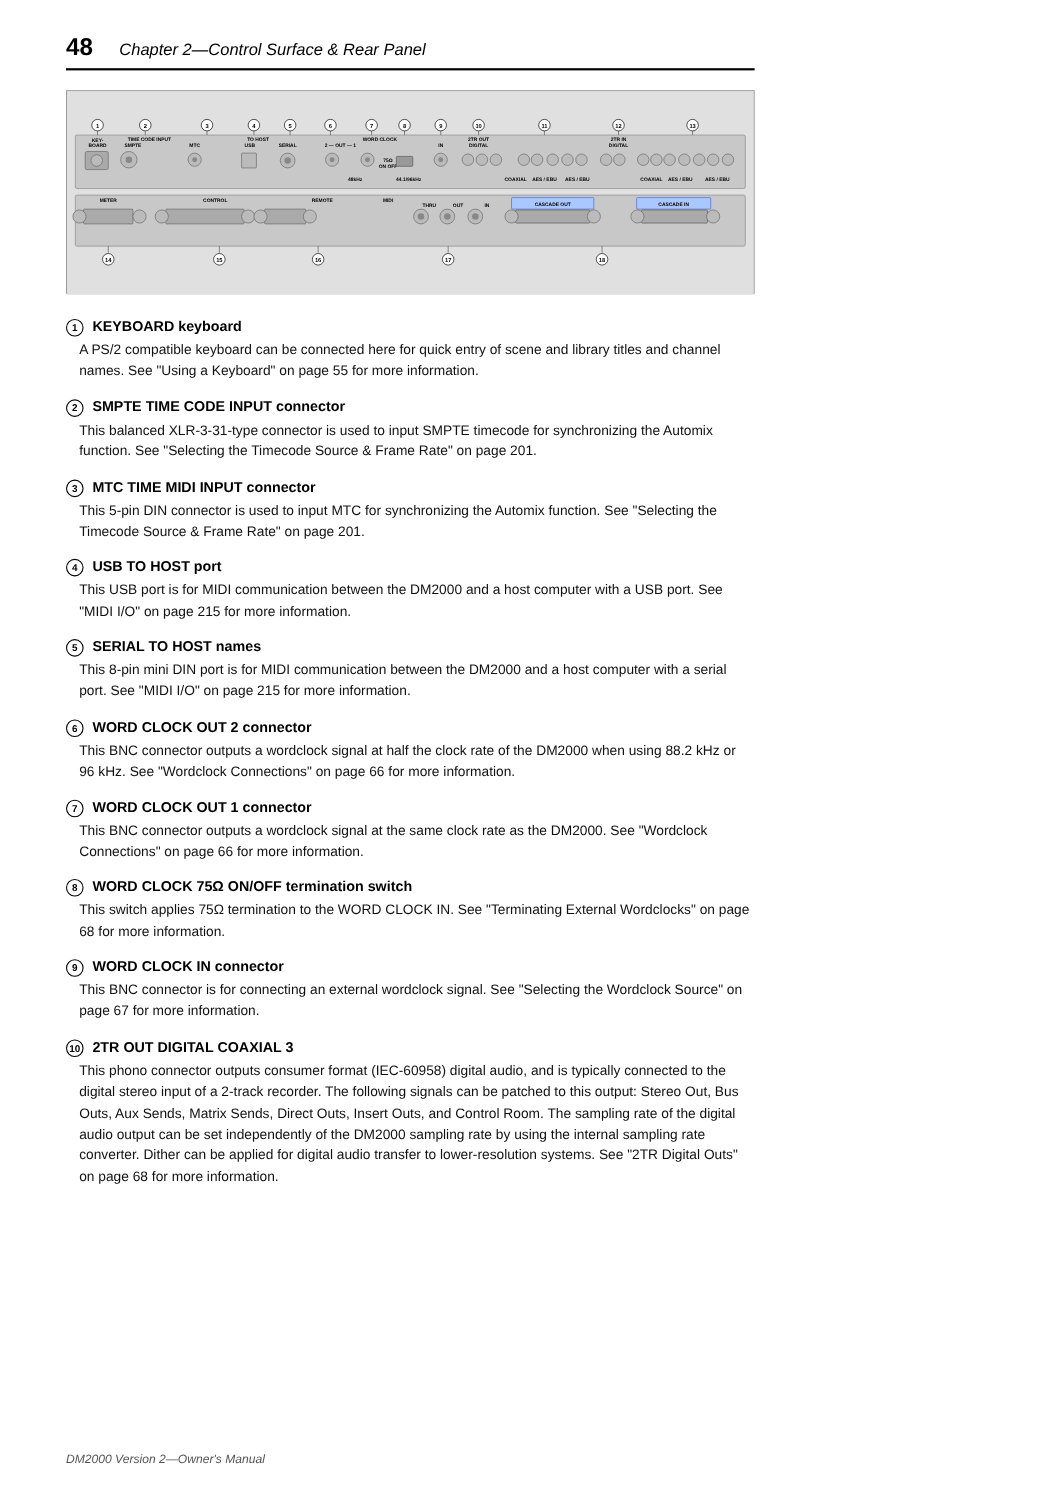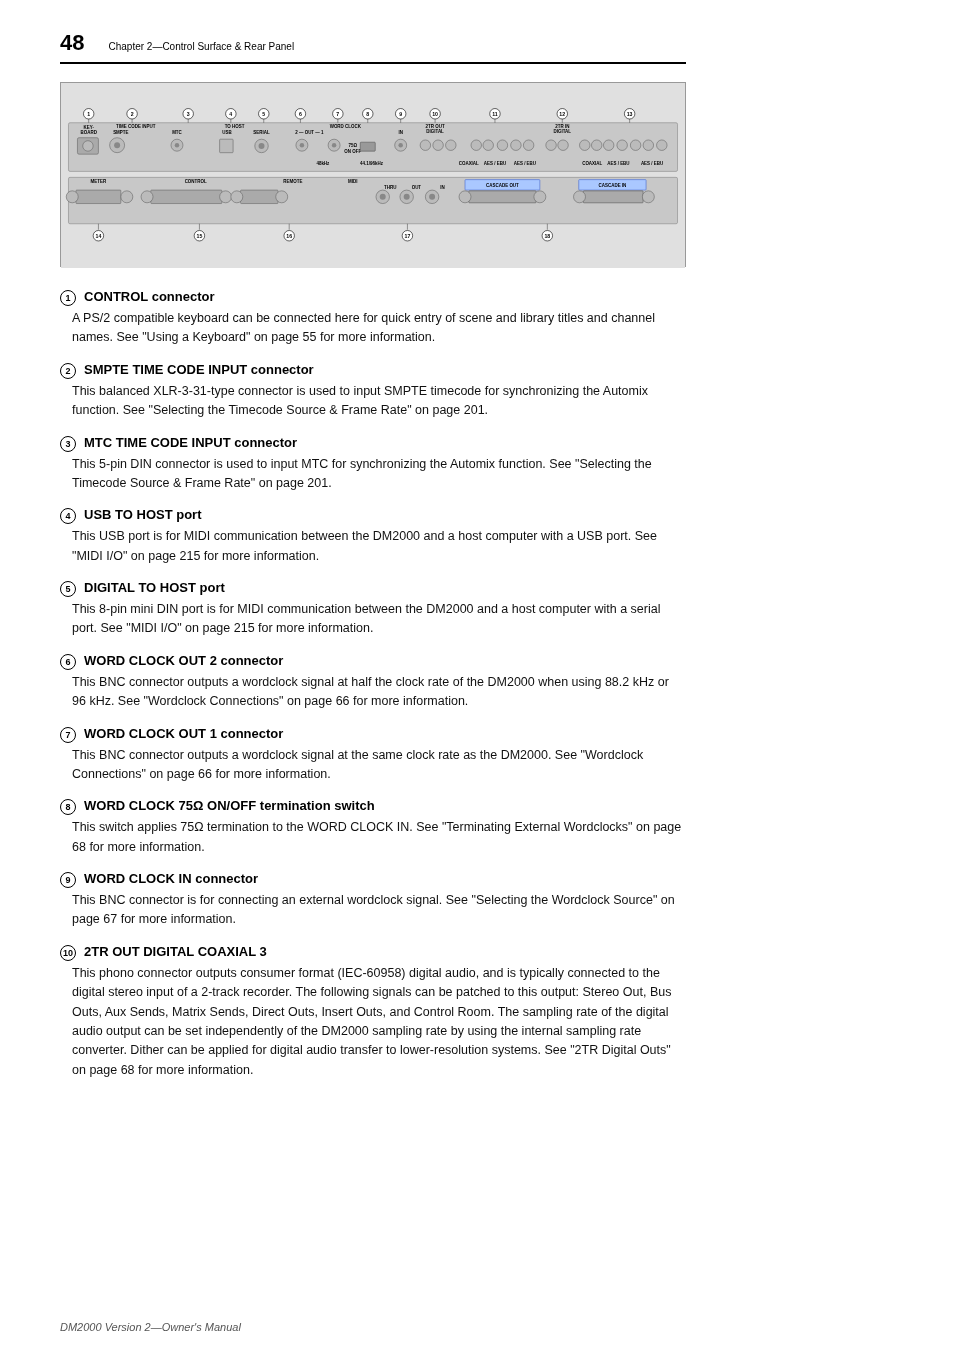--- a/index.html
+++ b/index.html
@@ -24,22 +24,23 @@
       border-bottom: 2px solid #000;
       padding-bottom: 6px;
       margin-bottom: 18px;
     }
     .page-number {
       font-size: 22px;
       font-weight: bold;
       margin-right: 24px;
     }
     .chapter-title {
-      font-size: 10px;
+      font-size: 15px;
       font-weight: normal;
+      font-style: italic;
     }
     .section-heading {
       text-align: center;
       font-size: 16px;
       font-weight: bold;
       margin-bottom: 10px;
     }
     
     .content-section {
       margin-bottom: 14px;
@@ -317,49 +318,49 @@
         <line x1="463" y1="157" x2="463" y2="165"></line>
         <line x1="650" y1="157" x2="650" y2="165"></line>
       </g>
     </svg>
   </div>
 
   <div id="content-sections">
       <div class="content-section">
         <div class="section-label">
           <span class="circled-num">1</span>
-          <span class="section-title">CONTROL connector</span>
+          <span class="section-title">KEYBOARD keyboard</span>
         </div>
         <div class="section-body">A PS/2 compatible keyboard can be connected here for quick entry of scene and library titles and channel names. See "Using a Keyboard" on page 55 for more information.</div>
       </div>
       <div class="content-section">
         <div class="section-label">
           <span class="circled-num">2</span>
           <span class="section-title">SMPTE TIME CODE INPUT connector</span>
         </div>
         <div class="section-body">This balanced XLR-3-31-type connector is used to input SMPTE timecode for synchronizing the Automix function. See "Selecting the Timecode Source &amp; Frame Rate" on page 201.</div>
       </div>
       <div class="content-section">
         <div class="section-label">
           <span class="circled-num">3</span>
-          <span class="section-title">MTC TIME CODE INPUT connector</span>
+          <span class="section-title">MTC TIME MIDI INPUT connector</span>
         </div>
         <div class="section-body">This 5-pin DIN connector is used to input MTC for synchronizing the Automix function. See "Selecting the Timecode Source &amp; Frame Rate" on page 201.</div>
       </div>
       <div class="content-section">
         <div class="section-label">
           <span class="circled-num">4</span>
           <span class="section-title">USB TO HOST port</span>
         </div>
         <div class="section-body">This USB port is for MIDI communication between the DM2000 and a host computer with a USB port. See "MIDI I/O" on page 215 for more information.</div>
       </div>
       <div class="content-section">
         <div class="section-label">
           <span class="circled-num">5</span>
-          <span class="section-title">DIGITAL TO HOST port</span>
+          <span class="section-title">SERIAL TO HOST names</span>
         </div>
         <div class="section-body">This 8-pin mini DIN port is for MIDI communication between the DM2000 and a host computer with a serial port. See "MIDI I/O" on page 215 for more information.</div>
       </div>
       <div class="content-section">
         <div class="section-label">
           <span class="circled-num">6</span>
           <span class="section-title">WORD CLOCK OUT 2 connector</span>
         </div>
         <div class="section-body">This BNC connector outputs a wordclock signal at half the clock rate of the DM2000 when using 88.2 kHz or 96 kHz. See "Wordclock Connections" on page 66 for more information.</div>
       </div>

